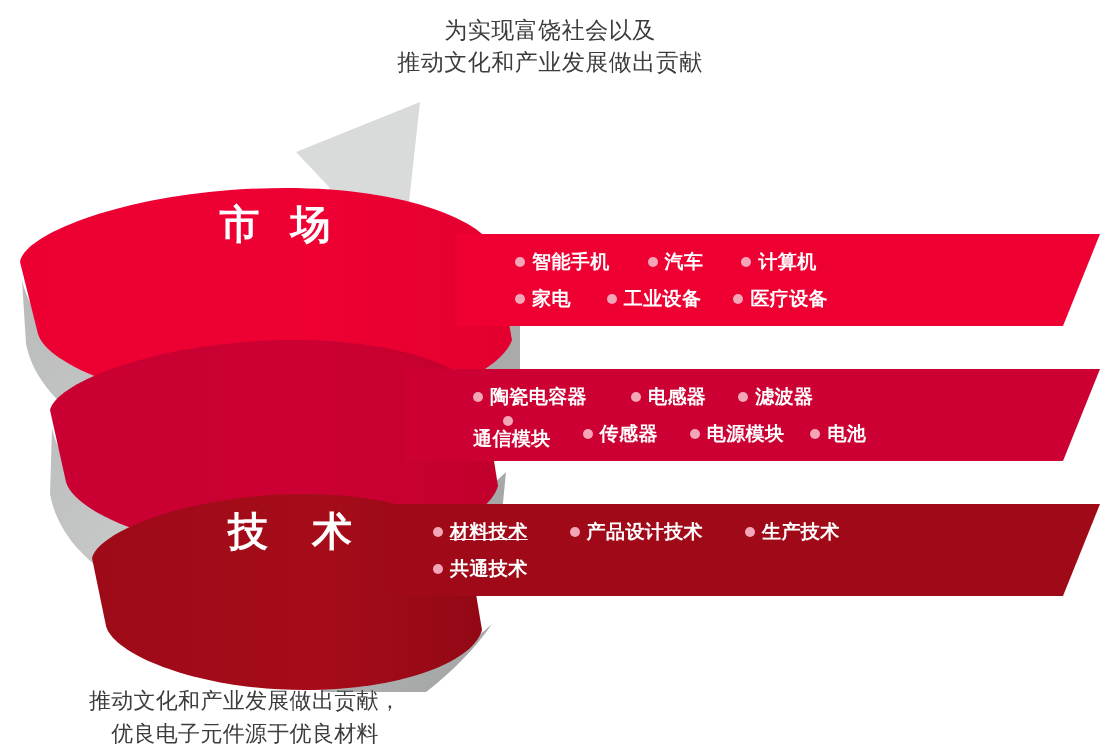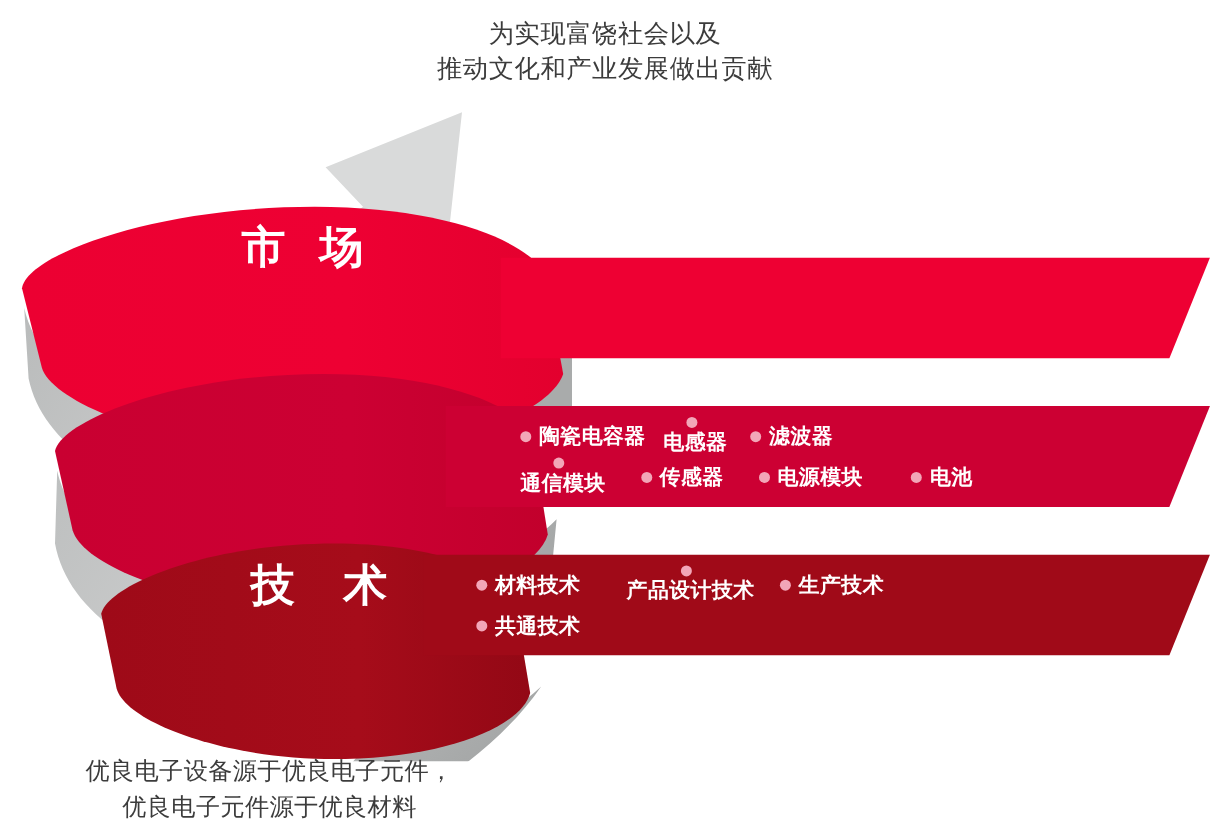--- a/index.html
+++ b/index.html
@@ -223,87 +223,115 @@
   </svg>
 
   <div class="band-label" id="label-market">市 场</div>
   <div class="band-label" id="label-tech">技 术</div>
 
   <div class="banner" id="banner-market">
     <svg class="shape" viewBox="0 0 645 92" preserveAspectRatio="none">
       <polygon points="0,0 645,0 608,92 0,92" fill="#EE0033"></polygon>
     </svg>
     <div class="rows">
+      <div class="row">
+        <span class="chip" style="margin-right:38px;">
+          <i class="dot"></i>
+          <span>智能手机</span>
+        </span>
+        <span class="chip" style="margin-right:38px;">
+          <i class="dot"></i>
+          <span>汽车</span>
+        </span>
+        <span class="chip">
+          <i class="dot"></i>
+          <span>计算机</span>
+        </span>
+      </div>
+      <div class="row">
+        <span class="chip" style="margin-right:36px;">
+          <i class="dot"></i>
+          <span>家电</span>
+        </span>
+        <span class="chip" style="margin-right:32px;">
+          <i class="dot"></i>
+          <span>工业设备</span>
+        </span>
+        <span class="chip">
+          <i class="dot"></i>
+          <span>医疗设备</span>
+        </span>
+      </div>
     </div>
   </div>
 
   <div class="banner" id="banner-product">
     <svg class="shape" viewBox="0 0 695 92" preserveAspectRatio="none">
       <polygon points="0,0 695,0 658,92 0,92" fill="#CC0033"></polygon>
     </svg>
     <div class="rows">
       <div class="row">
-        <span class="chip" style="margin-right:16px;">
+        <span class="chip" style="margin-right:44px;">
           <i class="dot"></i>
           <span>陶瓷电容器</span>
         </span>
-        <span class="chip" style="margin-right:21px;flex-direction:column;">
+        <span class="chip" style="margin-right:32px;">
           <i class="dot"></i>
           <span>电感器</span>
         </span>
         <span class="chip">
           <i class="dot"></i>
           <span>滤波器</span>
         </span>
       </div>
       <div class="row">
         <span class="chip" style="margin-right:32px;flex-direction:column;">
           <i class="dot"></i>
           <span>通信模块</span>
         </span>
         <span class="chip" style="margin-right:32px;">
           <i class="dot"></i>
           <span>传感器</span>
         </span>
-        <span class="chip" style="margin-right:44px;">
+        <span class="chip" style="margin-right:26px;">
           <i class="dot"></i>
           <span>电源模块</span>
         </span>
         <span class="chip">
           <i class="dot"></i>
           <span>电池</span>
         </span>
       </div>
     </div>
   </div>
 
   <div class="banner" id="banner-tech">
     <svg class="shape" viewBox="0 0 715 92" preserveAspectRatio="none">
       <polygon points="0,0 715,0 678,92 0,92" fill="#A00A18"></polygon>
     </svg>
     <div class="rows">
       <div class="row">
+        <span class="chip" style="margin-right:42px;text-decoration:underline;">
+          <i class="dot"></i>
+          <span>材料技术</span>
+        </span>
         <span class="chip" style="margin-right:42px;">
-          <i class="dot"></i>
-          <span>材料技术</span>
-        </span>
-        <span class="chip" style="margin-right:23px;flex-direction:column;">
           <i class="dot"></i>
           <span>产品设计技术</span>
         </span>
         <span class="chip">
           <i class="dot"></i>
           <span>生产技术</span>
         </span>
       </div>
       <div class="row">
         <span class="chip">
           <i class="dot"></i>
           <span>共通技术</span>
         </span>
       </div>
     </div>
   </div>
 
-  <div class="footnote">优良电子设备源于优良电子元件，
+  <div class="footnote">推动文化和产业发展做出贡献，
 优良电子元件源于优良材料</div>
 
 </div>
 
 </body></html>

